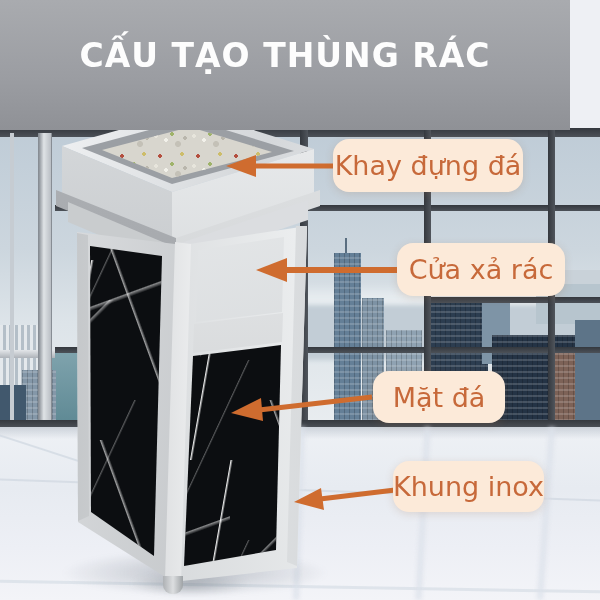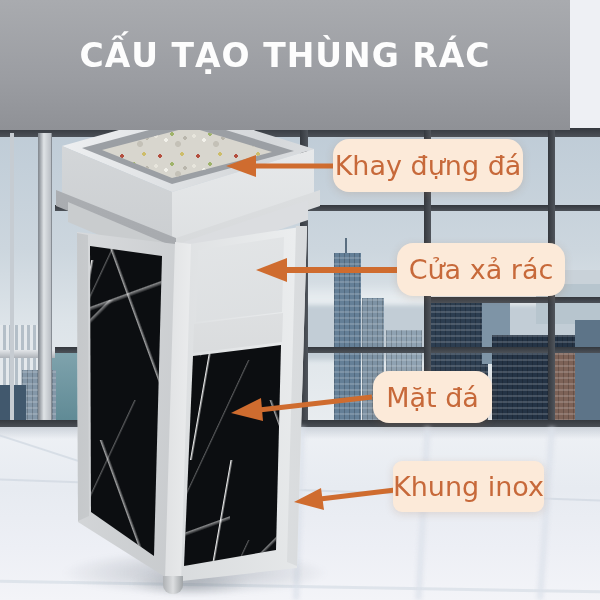--- a/index.html
+++ b/index.html
@@ -174,20 +174,20 @@
       <polygon points="231,413 261,398 263,421" stroke="none"></polygon>
     </g>
     <g fill="var(--accent,#cf6c2f)" stroke="var(--accent,#cf6c2f)">
       <line x1="395" y1="490" x2="320" y2="499" stroke-width="5"></line>
       <polygon points="294,502 321,488 324,510" stroke="none"></polygon>
     </g>
   </svg>
 
   <div class="callout" style="left:397px;top:243px;width:168px;height:53px;">Cửa xả rác</div>
   <div class="callout" style="left:333px;top:139px;width:190px;height:53px;">Khay đựng đá</div>
-  <div class="callout" style="left:373px;top:371px;width:119px;height:52px;">Mặt đá</div>
-  <div class="callout" style="left:393px;top:461px;width:151px;height:51px;border-radius:9px;">Khung inox</div>
+  <div class="callout" style="left:373px;top:371px;width:132px;height:52px;">Mặt đá</div>
+  <div class="callout" style="left:393px;top:461px;width:151px;height:51px;">Khung inox</div>
 
   <div class="abs titleband">
     <div class="title">CẤU TẠO THÙNG RÁC</div>
   </div>
 
 </div>
 
 </body></html>

